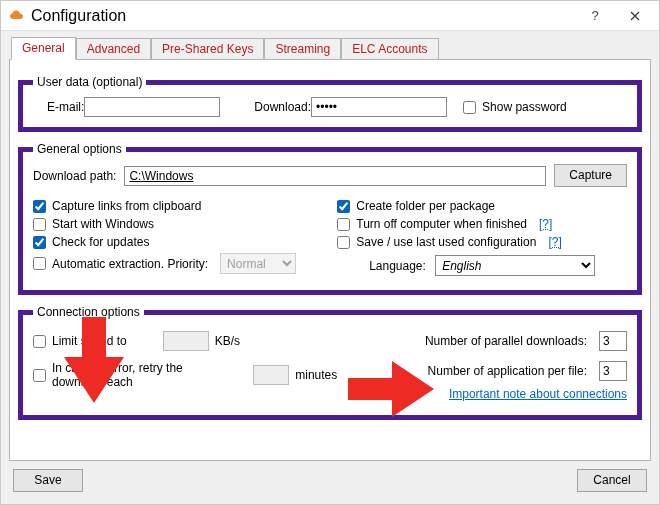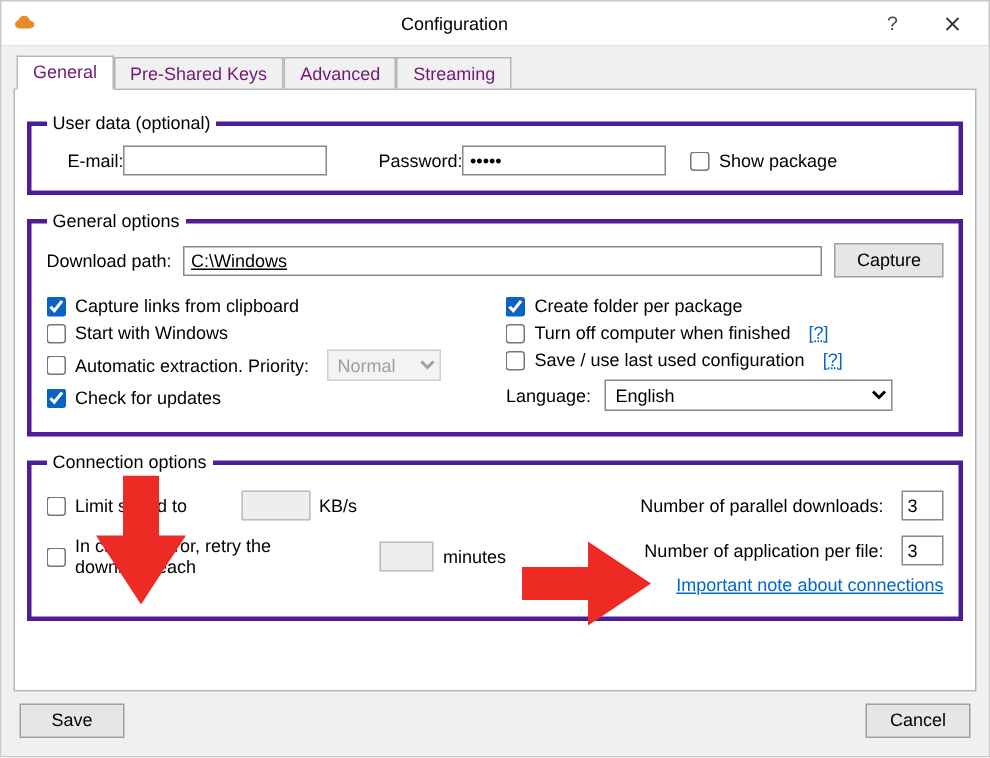--- a/index.html
+++ b/index.html
@@ -26,21 +26,21 @@
     display: flex;
     align-items: center;
     padding: 0 4px 0 8px;
     border-bottom: 1px solid #e0e0e0;
   }
   .title-icon {
     width: 16px; height: 16px;
     margin-right: 6px;
     display: inline-flex; align-items:center; justify-content:center;
   }
-  .title-text { flex: 1; font-size: 12px; text-align: center; }
+  .title-text { flex: 1; font-size: 16px; }
   .title-btn {
     width: 40px; height: 28px;
     display: inline-flex; align-items:center; justify-content:center;
     font-size: 13px; color:#444;
   }
   .client {
     flex: 1;
     background: #f0f0f0;
     padding: 6px 8px 8px 8px;
     display: flex;
@@ -55,37 +55,37 @@
     padding-left: 2px;
   }
   .tab {
     padding: 3px 10px 4px 10px;
     font-size: 12px;
     border: 1px solid #b5b5b5;
     border-bottom: none;
     background: #f0f0f0;
     position: relative;
     margin-right: 0px;
-    color:#701a75;
+    color:#b91c1c;
   }
   .tab.active {
     background: #fff;
     border-bottom: 1px solid #fff;
     z-index: 2;
   }
   .tabpage {
     border: 1px solid #b5b5b5;
     background: #fff;
     padding: 8px 8px 10px 8px;
     flex: 1;
     position: relative;
   }
   
   fieldset.group {
-    border: 3px solid #4c1d95;
+    border: 5px solid #4c1d95;
     margin: 7px 0 10px 0;
     padding: 8px 10px 10px 10px;
     position: relative;
   }
   fieldset.group > legend {
     font-size: 12px;
     padding: 0 4px;
     color: #000;
   }
   .row { display: flex; align-items: center; }
@@ -167,39 +167,40 @@
       <svg width="10" height="10" viewBox="0 0 10 10">
           <path d="M1 1l8 8M9 1l-8 8" stroke="#333" stroke-width="1.2"></path>
         </svg>
     </span>
   </div>
 
   <div class="client">
 
     <div class="tabstrip">
       <div class="tab active">General</div>
+      <div class="tab">Advanced</div>
       <div class="tab">Pre-Shared Keys</div>
-      <div class="tab">Advanced</div>
       <div class="tab">Streaming</div>
+      <div class="tab">ELC Accounts</div>
     </div>
 
     <div class="tabpage">
 
       <fieldset class="group">
         <legend>User data (optional)</legend>
         <div class="row" style="gap:0;">
           <span class="lbl" style="margin-left:14px;">E-mail:</span>
           <input class="txt" style="width: 136px;" value="">
           <span style="flex:0 0 34px;"></span>
-          <span class="lbl">Password:</span>
+          <span class="lbl">Download:</span>
           <input class="txt" style="width: 136px;" value="•••••">
           <span style="flex:0 0 16px;"></span>
           <label class="chk">
             <input type="checkbox" style="">
-            <span>Show package</span>
+            <span>Show password</span>
           </label>
         </div>
       </fieldset>
 
       <fieldset class="group">
         <legend>General options</legend>
 
         <div class="row" style="gap:8px; margin-bottom:8px;">
           <span class="lbl">Download path:</span>
           <input class="txt" style="flex: 1 1 0%; text-decoration: underline;" value="C:\Windows">
@@ -215,33 +216,33 @@
               </label>
             </div>
             <div class="optline">
               <label class="chk">
                 <input type="checkbox" style="">
                 <span>Start with Windows</span>
               </label>
             </div>
             <div class="optline">
               <label class="chk">
+                <input type="checkbox" checked="" style="">
+                <span>Check for updates</span>
+              </label>
+            </div>
+            <div class="optline">
+              <label class="chk">
                 <input type="checkbox" style="">
                 <span>Automatic extraction. Priority:</span>
               </label>
               <select class="combo" disabled="" style="width:76px; margin-left:6px;">
                 <option>Normal</option>
               </select>
             </div>
-            <div class="optline">
-              <label class="chk">
-                <input type="checkbox" checked="" style="">
-                <span>Check for updates</span>
-              </label>
-            </div>
           </div>
 
           <div class="colR">
             <div class="optline">
               <label class="chk">
                 <input type="checkbox" checked="" style="">
                 <span>Create folder per package</span>
               </label>
             </div>
             <div class="optline">
@@ -251,23 +252,23 @@
               </label>
               <span class="helpq">[?]</span>
             </div>
             <div class="optline">
               <label class="chk">
                 <input type="checkbox" style="">
                 <span>Save / use last used configuration</span>
               </label>
               <span class="helpq">[?]</span>
             </div>
-            <div class="optline" style="margin-top:6px;">
+            <div class="optline" style="margin-top:6px;justify-content:center;">
               <span class="lbl" style="width:60px;">Language:</span>
-              <select class="combo" style="width:192px;">
+              <select class="combo" style="width:160px;font-style:italic;">
                 <option>English</option>
               </select>
             </div>
           </div>
         </div>
       </fieldset>
 
       <fieldset class="group" style="margin-bottom:4px;">
         <legend>Connection options</legend>
 

